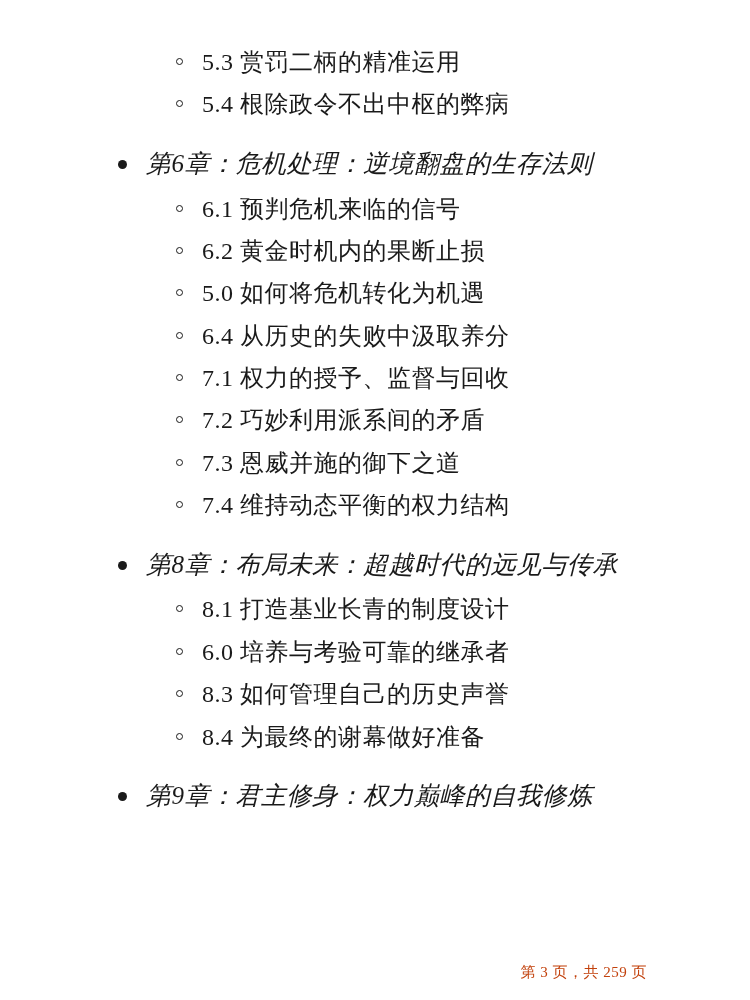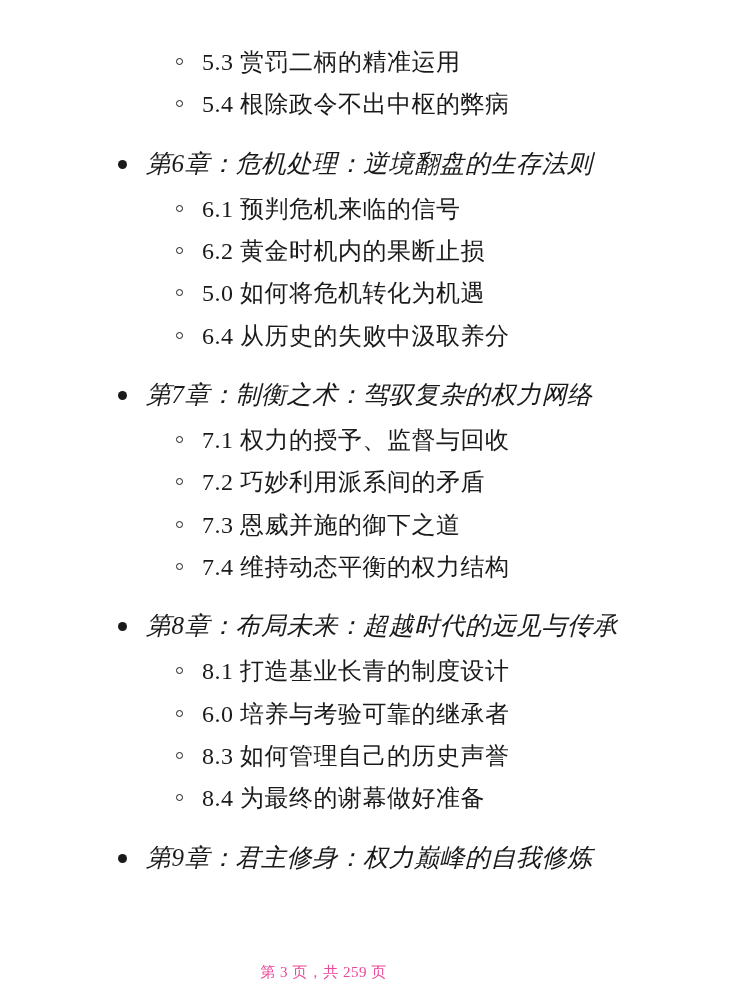--- a/index.html
+++ b/index.html
@@ -67,43 +67,42 @@
     border-radius: 50%;
     border: 1.4px solid #1a1a1a;
     background: transparent;
     box-sizing: border-box;
   }
   .footer {
     position: absolute;
     left: 0;
     right: 0;
     bottom: 18px;
-    text-align: center;
+    text-align: right;
     font-size: 15px;
-    color: #ec4899;
+    color: #c2410c;
     letter-spacing: 0.5px;
   }
 </style>
 </head>
 <body>
 
 <div class="page">
 
   <ul class="toc">
 
     <li class="section">5.3 赏罚二柄的精准运用</li>
     <li class="section">5.4 根除政令不出中枢的弊病</li>
 
     <li class="chapter">第6章：危机处理：逆境翻盘的生存法则</li>
     <li class="section">6.1 预判危机来临的信号</li>
     <li class="section">6.2 黄金时机内的果断止损</li>
     <li class="section">5.0 如何将危机转化为机遇</li>
     <li class="section">6.4 从历史的失败中汲取养分</li>
 
-    <li class="chapter">第7章：制衡之术：驾驭复杂的权力网络</li>
     <li class="section">7.1 权力的授予、监督与回收</li>
     <li class="section">7.2 巧妙利用派系间的矛盾</li>
     <li class="section">7.3 恩威并施的御下之道</li>
     <li class="section">7.4 维持动态平衡的权力结构</li>
 
     <li class="chapter">第8章：布局未来：超越时代的远见与传承</li>
     <li class="section">8.1 打造基业长青的制度设计</li>
     <li class="section">6.0 培养与考验可靠的继承者</li>
     <li class="section">8.3 如何管理自己的历史声誉</li>
     <li class="section">8.4 为最终的谢幕做好准备</li>

